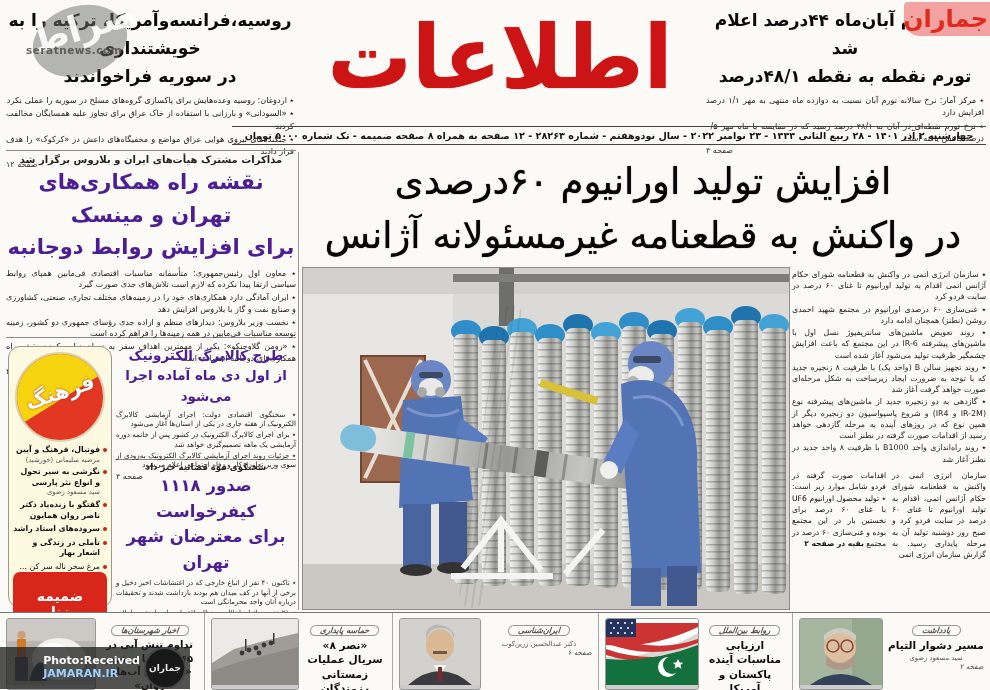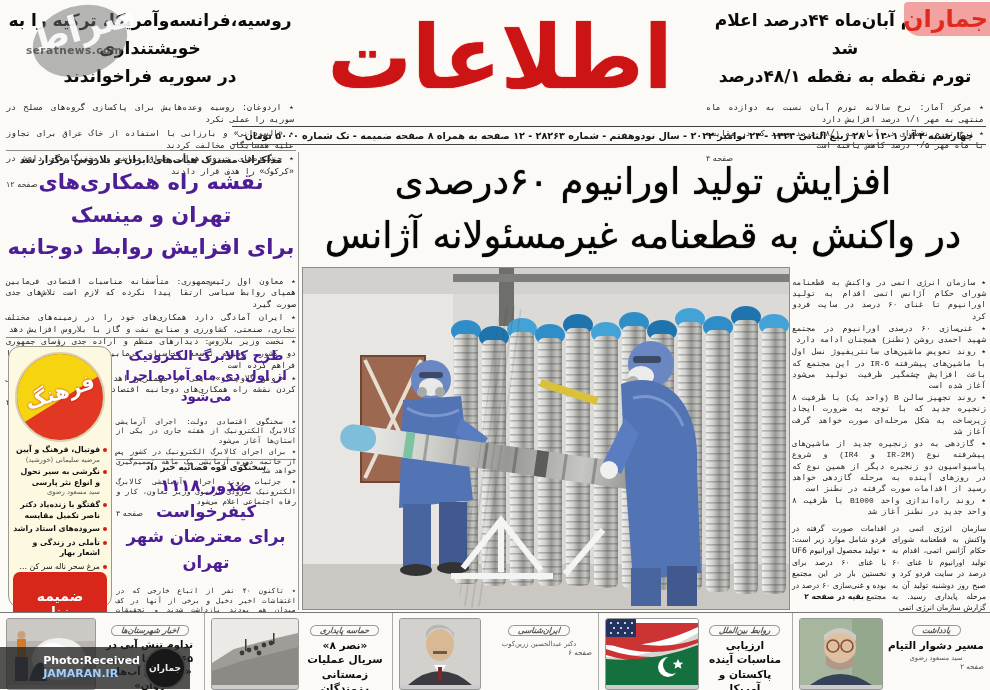--- a/index.html
+++ b/index.html
@@ -2,21 +2,21 @@
 <html lang="fa" dir="rtl"><head>
 <meta charset="utf-8">
 <style>
   html,body{margin:0;padding:0;background:#e8e8e8;}
   .page{position:relative;width:990px;height:690px;background:#fbfaf7;overflow:hidden;
         font-family:"DejaVu Sans",sans-serif;color:#111;direction:rtl;}
   .abs{position:absolute;}
   
   .top-story{text-align:center;}
   .top-story h2{margin:0;font-size:17px;font-weight:700;line-height:1.65;color:#0b0b0b;letter-spacing:-.3px;}
-  .bullets{font-size:8.6px;line-height:1.5;text-align:justify;text-justify:inter-word;color:#1c1c1c;margin-top:12px;font-family:Liberation Mono, monospace;}
+  .bullets{font-size:8.6px;line-height:1.5;text-align:justify;text-justify:inter-word;color:#1c1c1c;margin-top:4px;}
   .bullets div{margin-bottom:1px;}
   .page-ref{font-size:8px;color:#333;text-align:left;margin-top:2px;}
   .masthead{color:#cd1414;font-size:84px;font-weight:900;text-align:center;line-height:1.2;
             text-shadow:0 0 1px #cd1414;transform:scaleY(1.05);}
   
   .dateline{border-top:1.5px solid #444;border-bottom:1px solid #444;font-size:9.6px;
             text-align:center;padding:3px 4px;color:#161616;font-weight:600;}
   
   .lead-headline{text-align:center;font-size:37px;font-weight:400;line-height:1.45;color:#050505;
                  letter-spacing:-1px;text-shadow:0 0 1px #000;}
@@ -138,21 +138,21 @@
 
   <div class="abs farhang" style="left:8px;top:346px;width:104px;height:262px;">
     <div class="f-logo">
       <div class="wedge"></div>
       <div class="txt">فرهنگ</div>
     </div>
     <div class="f-item">فوتبال، فرهنگ و آیین</div>
     <div class="f-author">مرضیه سلیمانی (خورشید)</div>
     <div class="f-item">نگرشی به سیر تحول و انواع نثر پارسی</div>
     <div class="f-author">سید مسعود رضوی</div>
-    <div class="f-item">گفتگو با زنده‌یاد دکتر ناصر تکمیل مقایسه</div>
+    <div class="f-item">گفتگو با زنده‌یاد دکتر ناصر روان همایون</div>
     <div class="f-item">سروده‌های استاد راشد</div>
     <div class="f-item">تأملی در زندگی و اشعار بهار</div>
     <div class="f-item" style="font-weight:400;">مرغ سحر ناله سر کن ...</div>
     <div class="f-footer">ضمیمه روزنامه امروز</div>
   </div>
 
   <div class="abs story rule-b" style="left:116px;top:342px;width:180px;height:118px;box-sizing:border-box;">
     <h3 style="font-size:13.5px;line-height:1.5;margin-top:3px;">
       <span>طرح کالابرگ الکترونیک</span><br>
       <span>از اول دی ماه آماده اجرا می‌شود</span>

